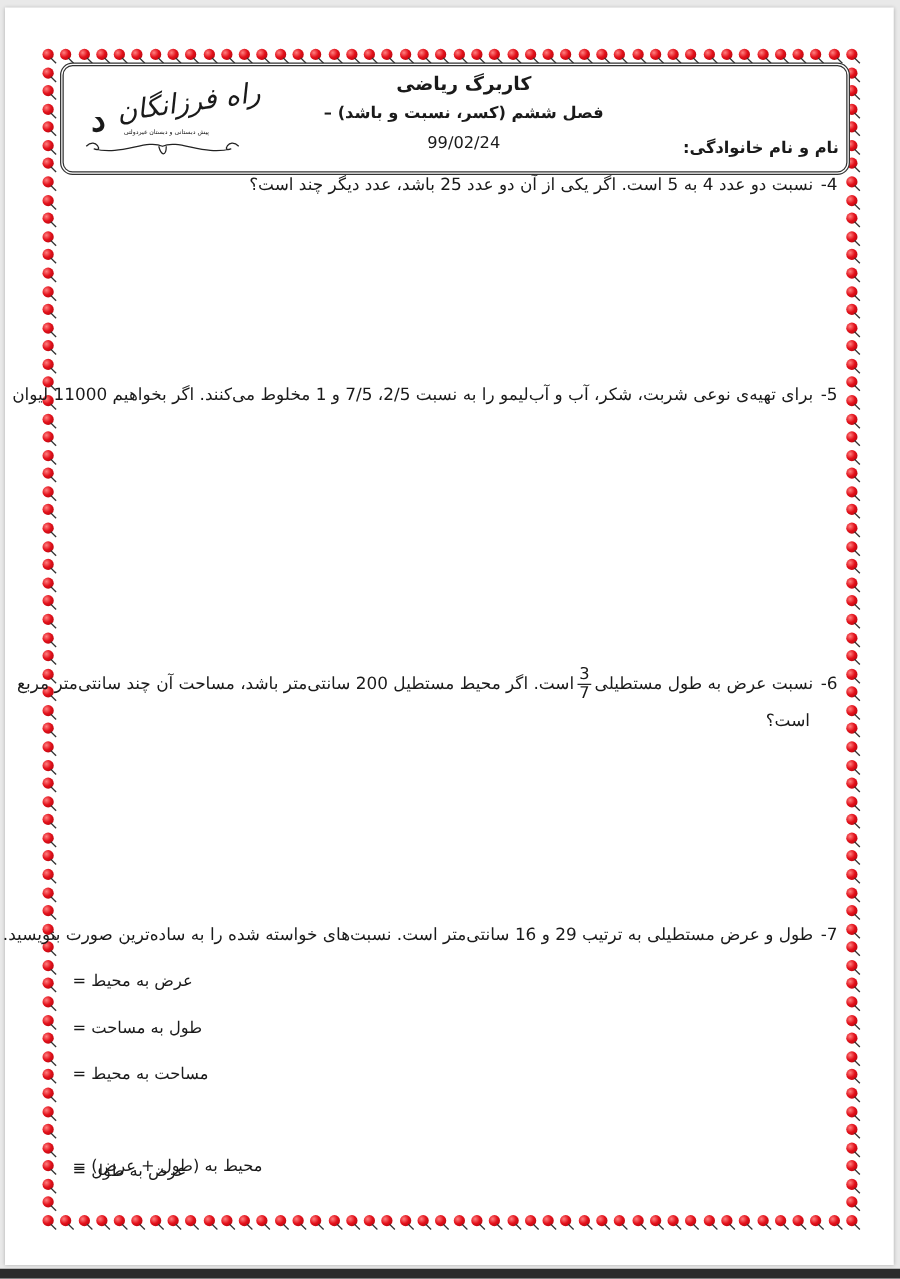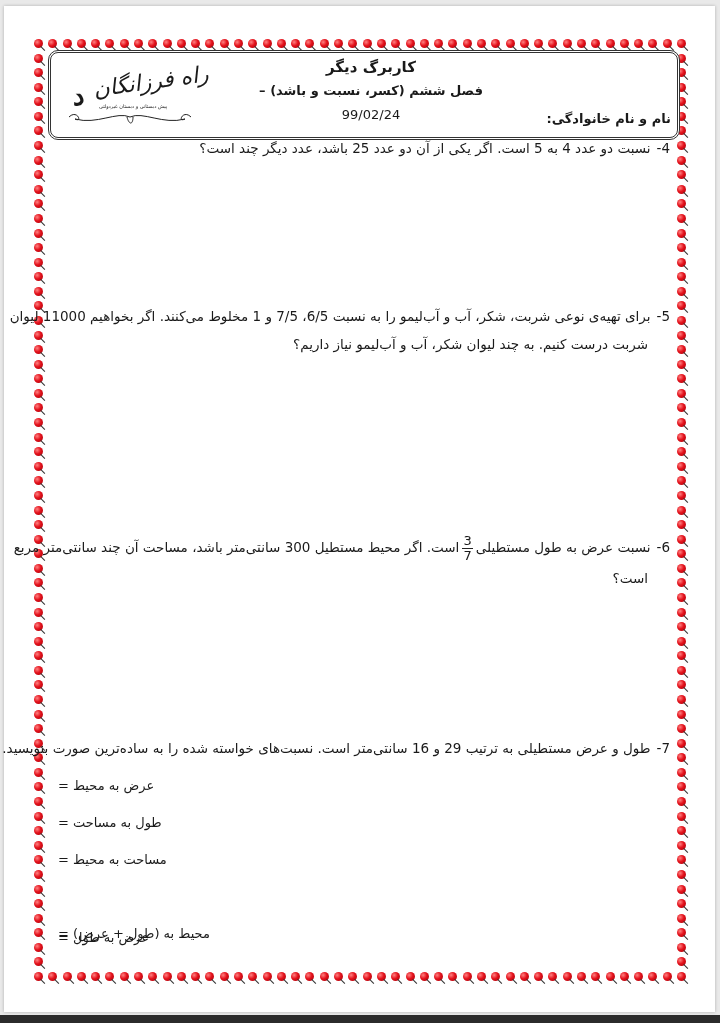--- a/index.html
+++ b/index.html
@@ -304,39 +304,38 @@
   <div class="logo">
     <div class="logo-dal">د</div>
     <div class="logo-text">راه فرزانگان</div>
     <div class="logo-sub">پیش دبستانی و دبستان غیردولتی</div>
     <svg style="position:absolute;left:4px;top:48px" width="126" height="22" viewBox="0 0 126 22">
       <path d="M2 10 C10 2, 16 16, 8 12 M8 12 C30 18, 50 4, 63 10 C76 4, 96 18, 118 12 C110 16, 116 2, 124 10" fill="none" stroke="#222" stroke-width="1"></path>
       <path d="M60 10 C62 18, 66 18, 66 10" fill="none" stroke="#222" stroke-width="1"></path>
     </svg>
   </div>
   <div class="header-center">
-    <div class="hc-title">کاربرگ دیگر</div>
+    <div class="hc-title">کاربرگ ریاضی</div>
     <div class="hc-sub">
       <span>فصل ششم (کسر، نسبت و باشد)</span><span> – </span><span class="date">99/02/24</span>
     </div>
   </div>
   <div class="name-label">نام و نام خانوادگی:</div>
 </div>
 
 <div class="q" style="top:134px;">
   <span class="num">4-</span><span>نسبت دو عدد 4 به 5 است. اگر یکی از آن دو عدد 25 باشد، عدد دیگر چند است؟</span>
 </div>
 
 <div class="q" style="top:302px;">
-  <div><span class="num">5-</span><span>برای تهیه‌ی نوعی شربت، شکر، آب و آب‌لیمو را به نسبت 6/5، 7/5 و 1 مخلوط می‌کنند. اگر بخواهیم 11000 لیوان</span></div>
-  <div style="padding-right:22px">شربت درست کنیم. به چند لیوان شکر، آب و آب‌لیمو نیاز داریم؟</div>
+  <div><span class="num">5-</span><span>برای تهیه‌ی نوعی شربت، شکر، آب و آب‌لیمو را به نسبت 2/5، 7/5 و 1 مخلوط می‌کنند. اگر بخواهیم 11000 لیوان</span></div>
 </div>
 
 <div class="q" style="top:532px; line-height:30px;">
-  <div><span class="num">6-</span><span>نسبت عرض به طول مستطیلی</span><span class="frac"><span class="top">3</span><span>7</span></span><span>است. اگر محیط مستطیل 300 سانتی‌متر  باشد، مساحت آن چند سانتی‌متر مربع</span></div>
+  <div><span class="num">6-</span><span>نسبت عرض به طول مستطیلی</span><span class="frac"><span class="top">3</span><span>7</span></span><span>است. اگر محیط مستطیل 200 سانتی‌متر  باشد، مساحت آن چند سانتی‌متر مربع</span></div>
   <div style="padding-right:22px">است؟</div>
 </div>
 
 <div class="q" style="top:734px;">
   <span class="num">7-</span><span>طول و عرض مستطیلی به ترتیب 29 و 16 سانتی‌متر است. نسبت‌های خواسته شده را به ساده‌ترین صورت بنویسید.</span>
 </div>
 
 <div class="ans" style="top:776px;">عرض به محیط  =</div>
 <div class="ans" style="top:813px;">طول به مساحت  =</div>
 <div class="ans" style="top:850px;">مساحت به محیط  =</div>

